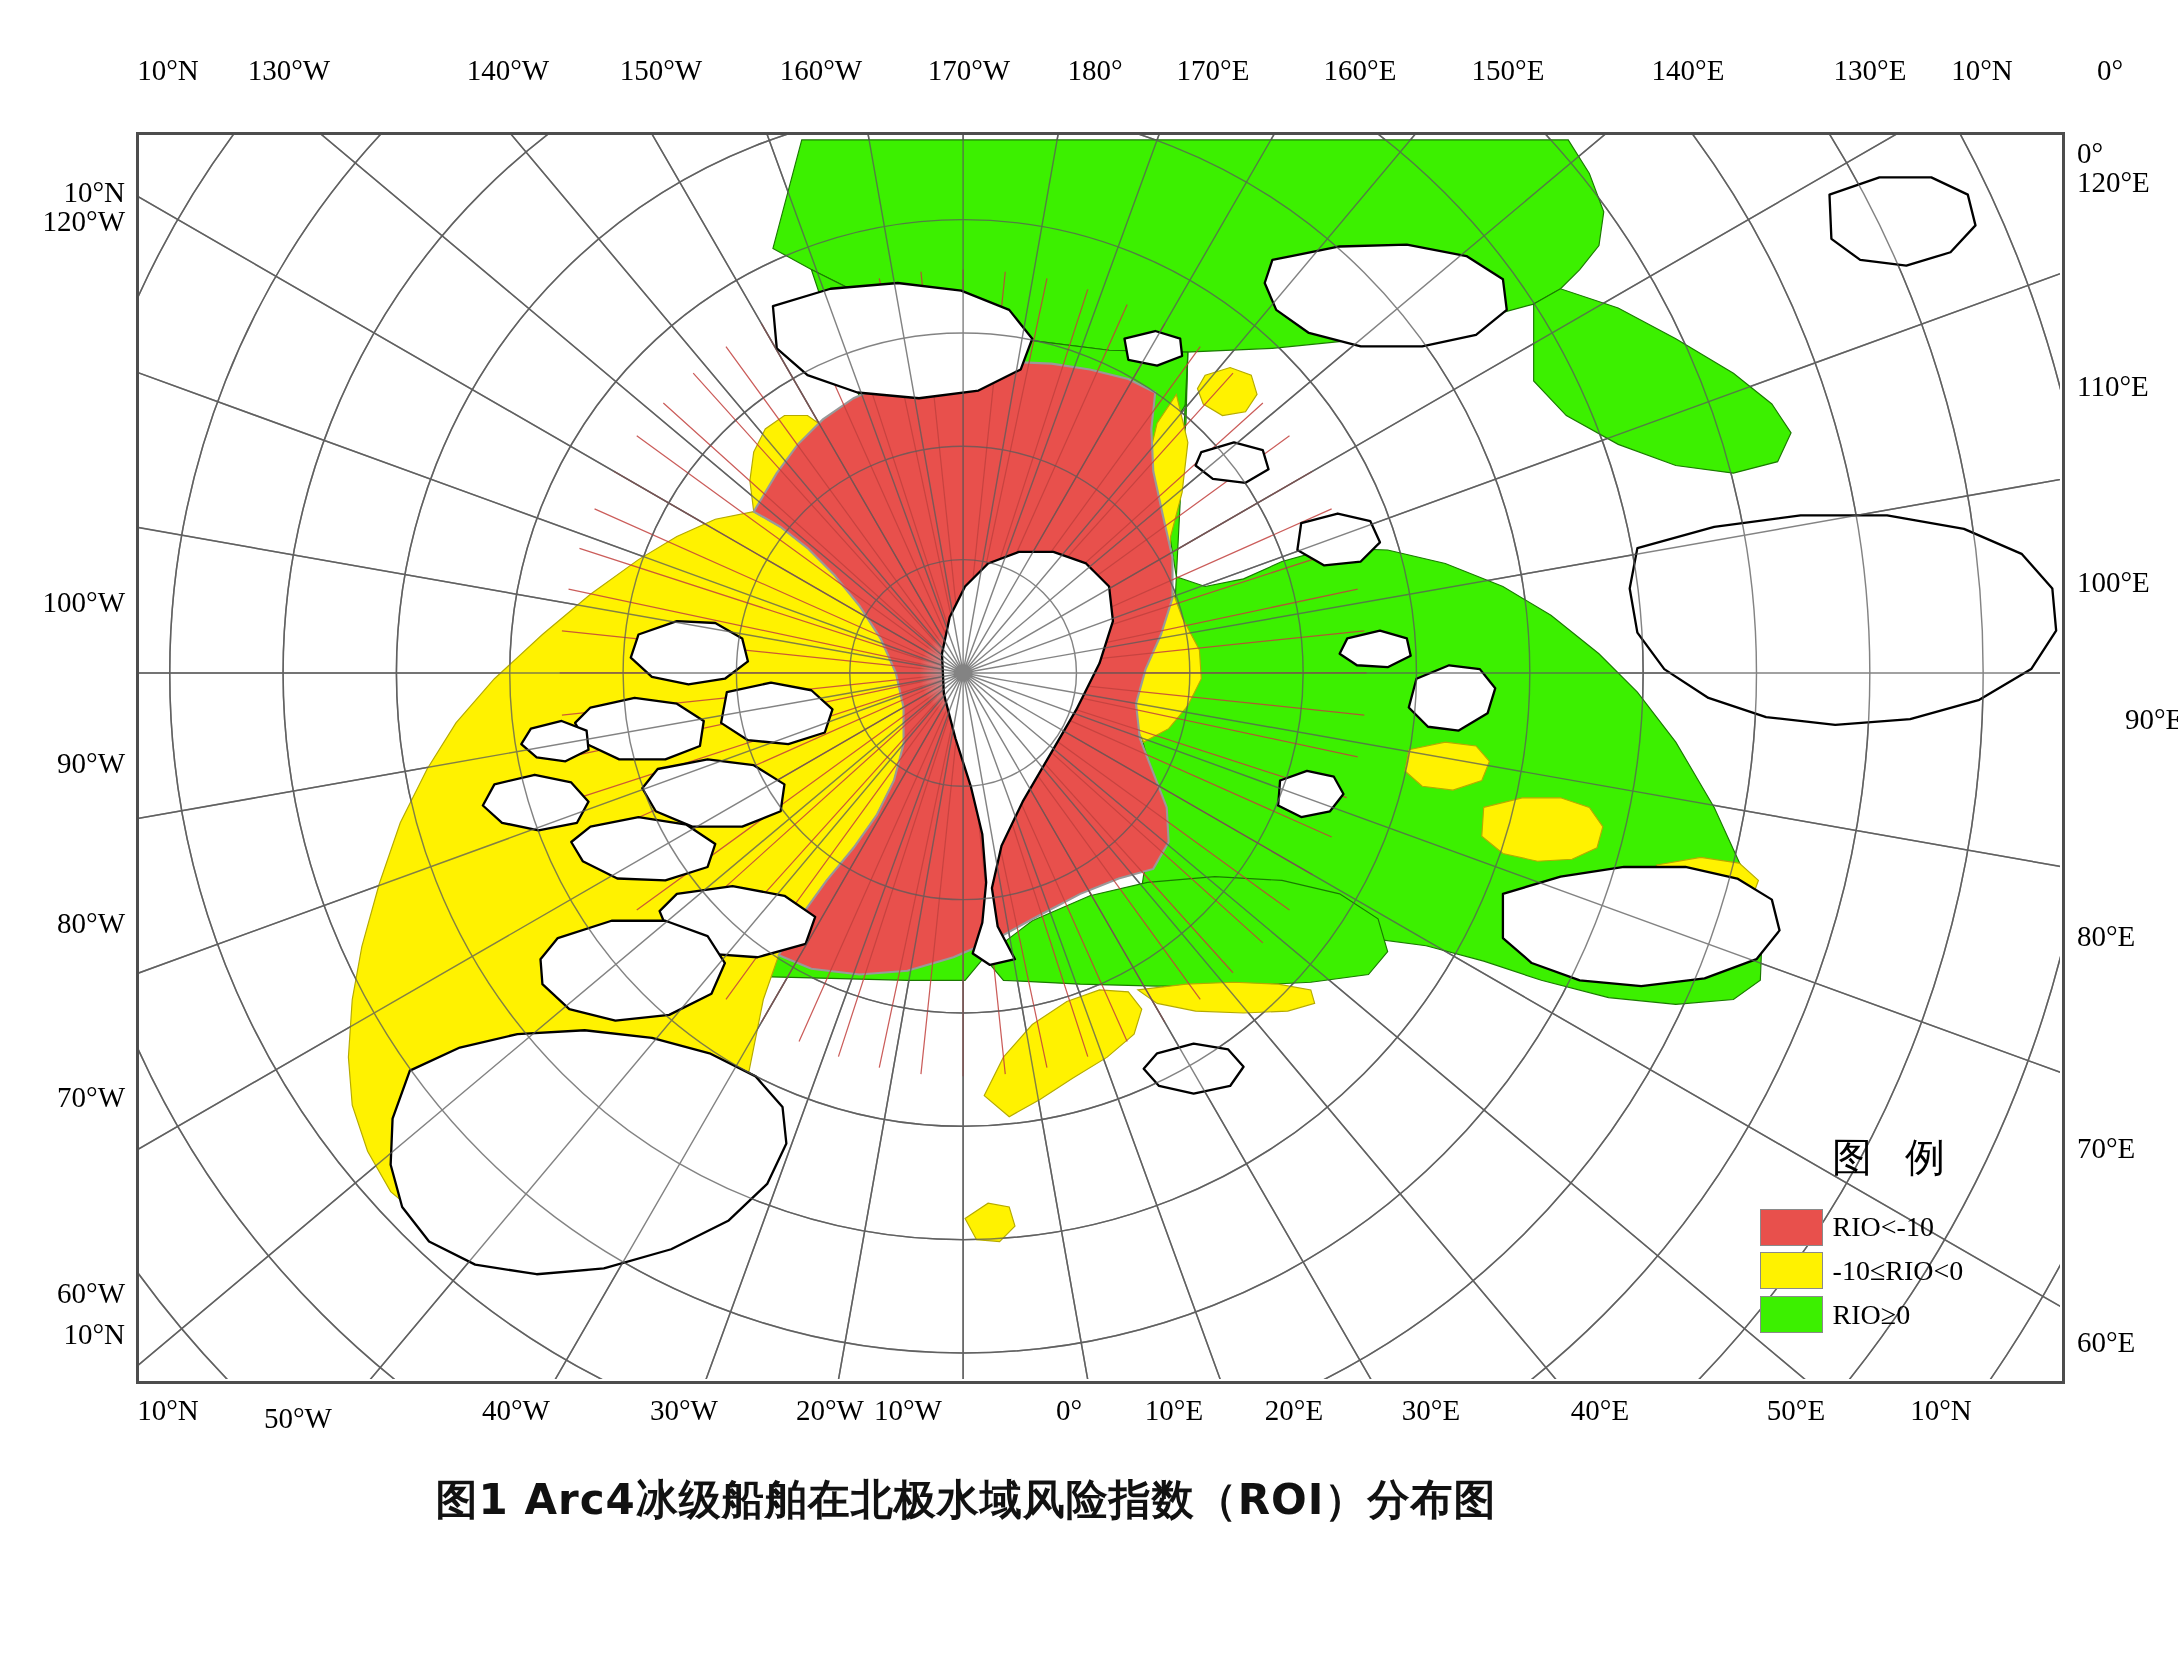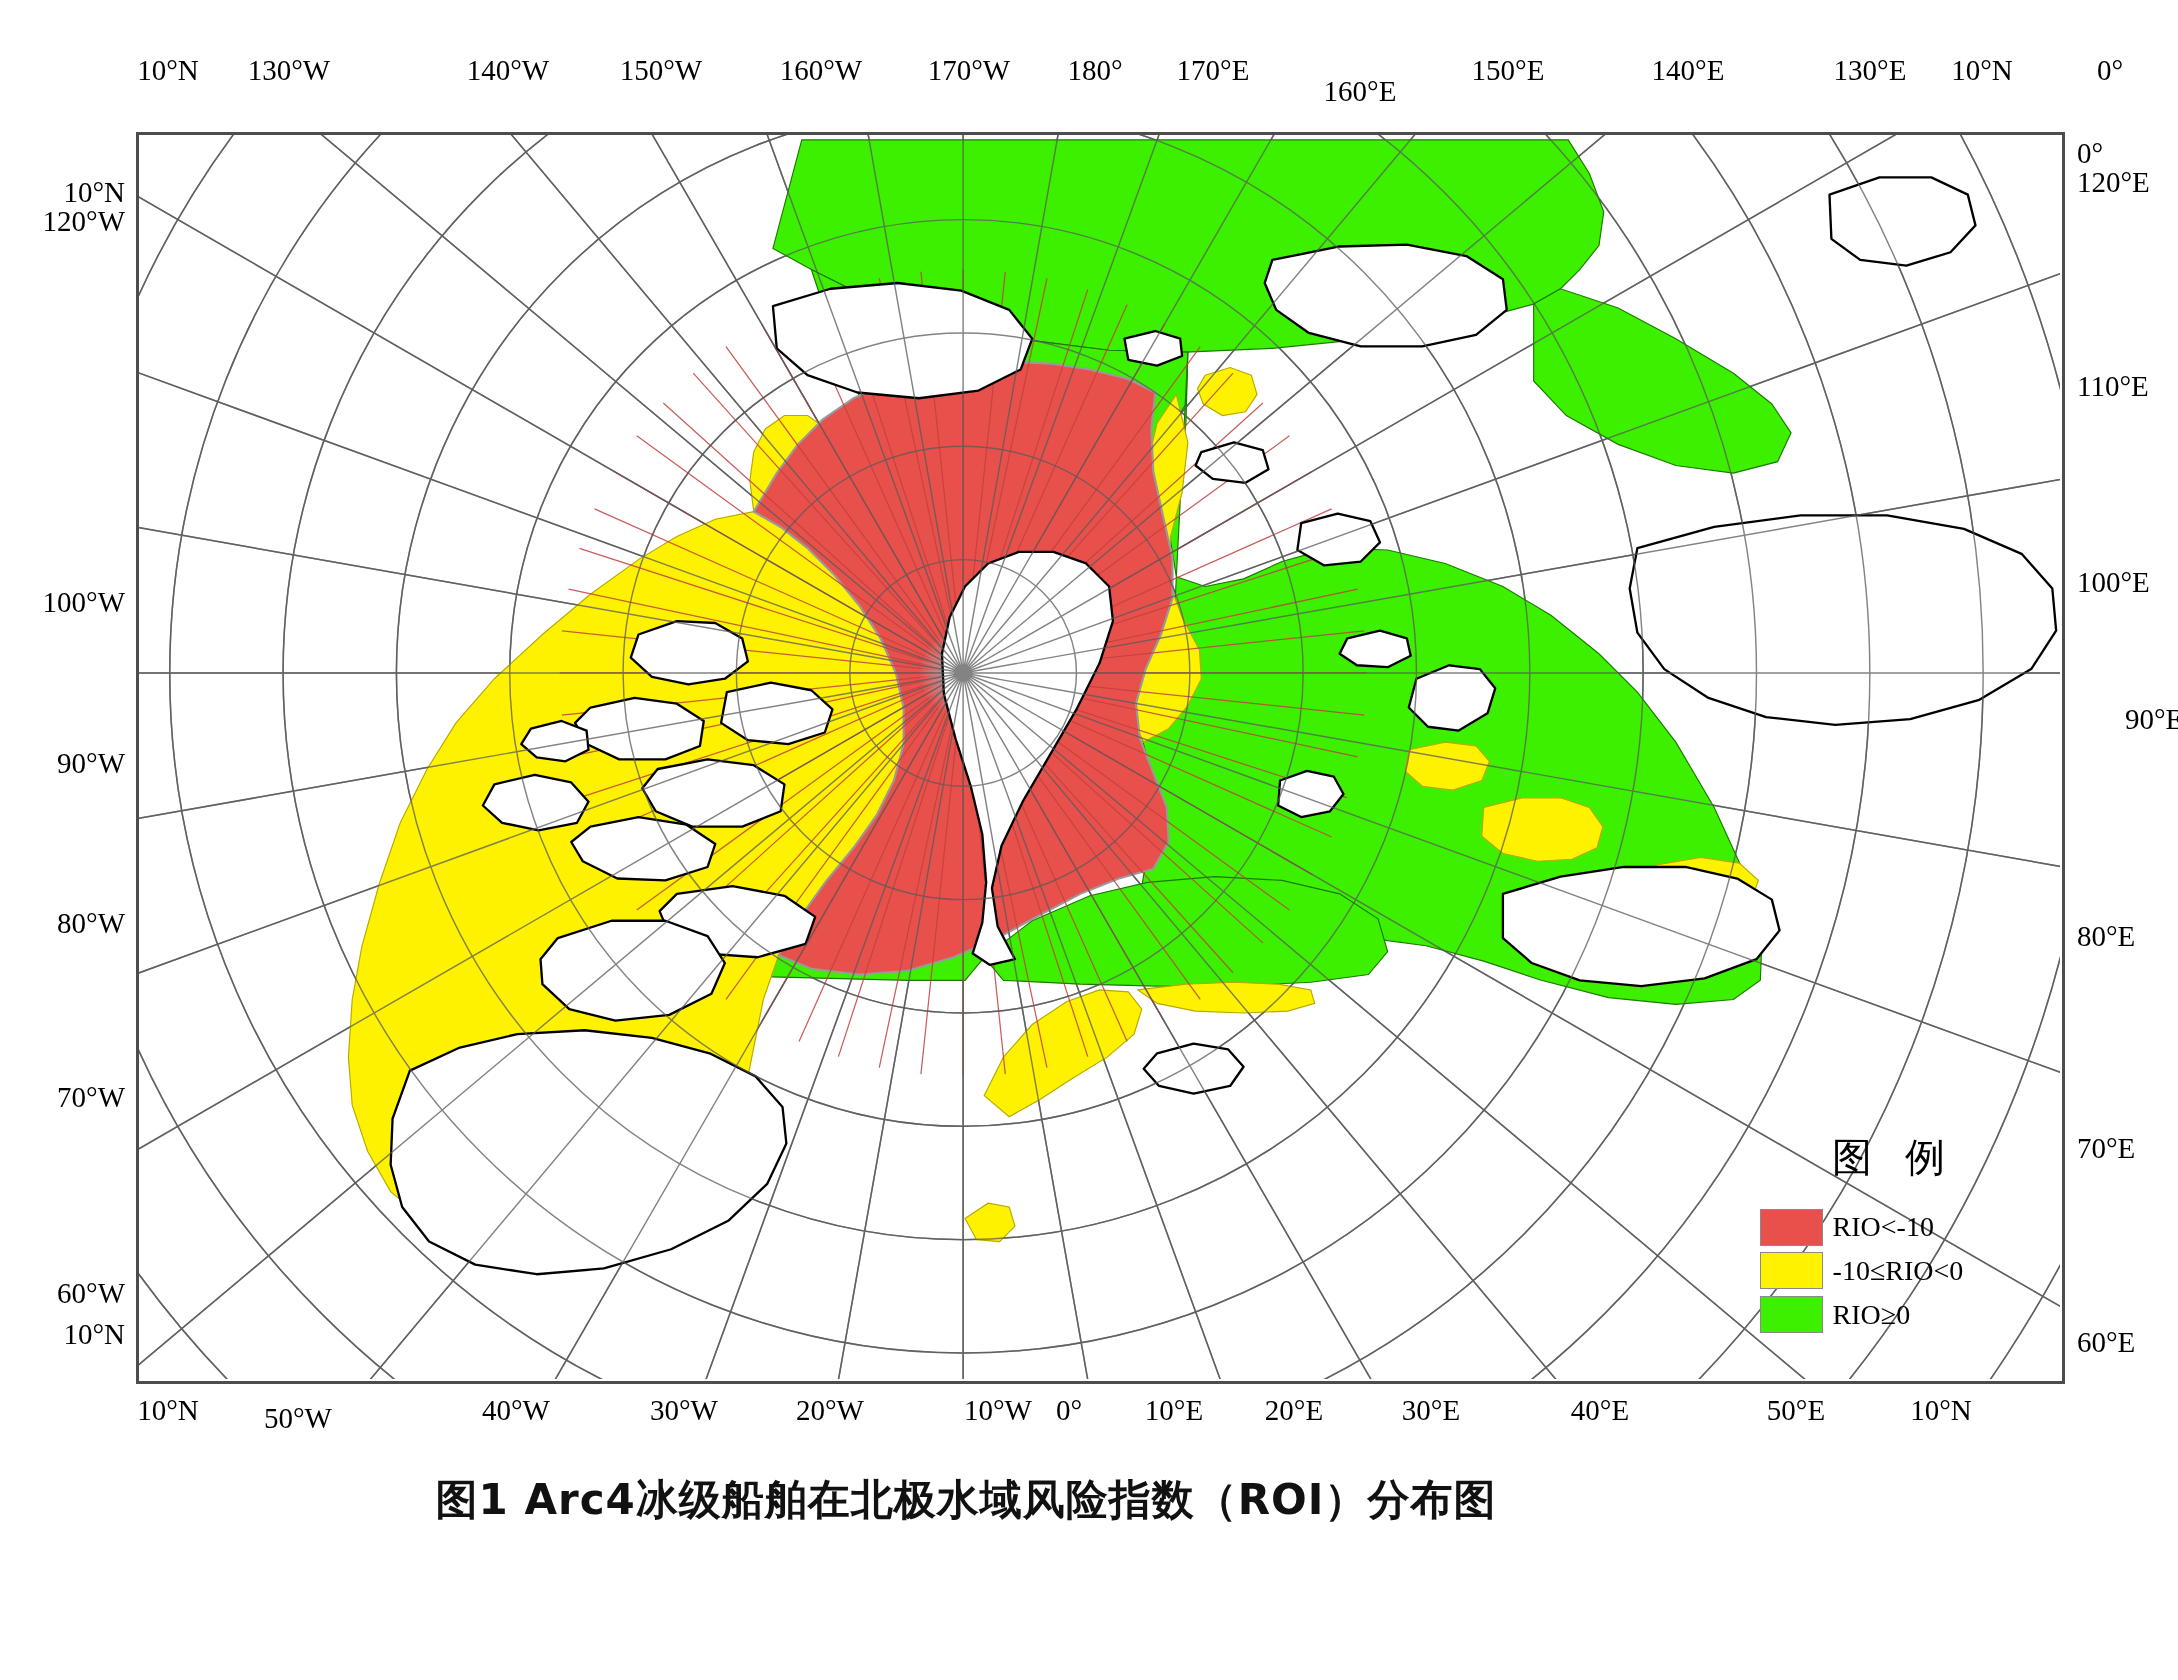--- a/index.html
+++ b/index.html
@@ -109,21 +109,21 @@
 <div id="figure">
 
   <div class="tick top" style="left:168px;  top:56px;">10°N</div>
   <div class="tick top" style="left:289px;  top:56px;">130°W</div>
   <div class="tick top" style="left:508px;  top:56px;">140°W</div>
   <div class="tick top" style="left:661px;  top:56px;">150°W</div>
   <div class="tick top" style="left:821px;  top:56px;">160°W</div>
   <div class="tick top" style="left:969px; top:56px;">170°W</div>
   <div class="tick top" style="left:1095px; top:56px;">180°</div>
   <div class="tick top" style="left:1213px; top:56px;">170°E</div>
-  <div class="tick top" style="left:1360px; top:56px;margin-top:21px;">160°E</div>
+  <div class="tick top" style="left:1360px; top:56px;">160°E</div>
   <div class="tick top" style="left:1508px; top:56px;">150°E</div>
   <div class="tick top" style="left:1688px; top:56px;">140°E</div>
   <div class="tick top" style="left:1870px; top:56px;">130°E</div>
   <div class="tick top" style="left:1982px; top:56px;">10°N</div>
   <div class="tick top" style="left:2110px; top:56px;">0°</div>
 
   <div class="tick left stack" style="right:2054px; top:207px;">
     <div>10°N</div>
     <div>120°W</div>
   </div>
@@ -144,21 +144,21 @@
   <div class="tick right" style="left:2077px; top:720px;margin-left:48px;">90°E</div>
   <div class="tick right" style="left:2077px; top:937px;">80°E</div>
   <div class="tick right" style="left:2077px; top:1149px;">70°E</div>
   <div class="tick right" style="left:2077px; top:1343px;">60°E</div>
 
   <div class="tick bottom" style="left:168px;  top:1396px;">10°N</div>
   <div class="tick bottom" style="left:298px;  top:1404px;">50°W</div>
   <div class="tick bottom" style="left:516px;  top:1396px;">40°W</div>
   <div class="tick bottom" style="left:684px;  top:1396px;">30°W</div>
   <div class="tick bottom" style="left:830px;  top:1396px;">20°W</div>
-  <div class="tick bottom" style="left:998px; top:1396px;">10°W</div>
+  <div class="tick bottom" style="left:908px; top:1396px;">10°W</div>
   <div class="tick bottom" style="left:1069px; top:1396px;">0°</div>
   <div class="tick bottom" style="left:1174px; top:1396px;">10°E</div>
   <div class="tick bottom" style="left:1294px; top:1396px;">20°E</div>
   <div class="tick bottom" style="left:1431px; top:1396px;">30°E</div>
   <div class="tick bottom" style="left:1600px; top:1396px;">40°E</div>
   <div class="tick bottom" style="left:1796px; top:1396px;">50°E</div>
   <div class="tick bottom" style="left:1941px; top:1396px;">10°N</div>
 
   <div id="plot-frame">
     <svg id="map-svg" width="1921" height="1244" viewBox="0 0 2000 1295">

